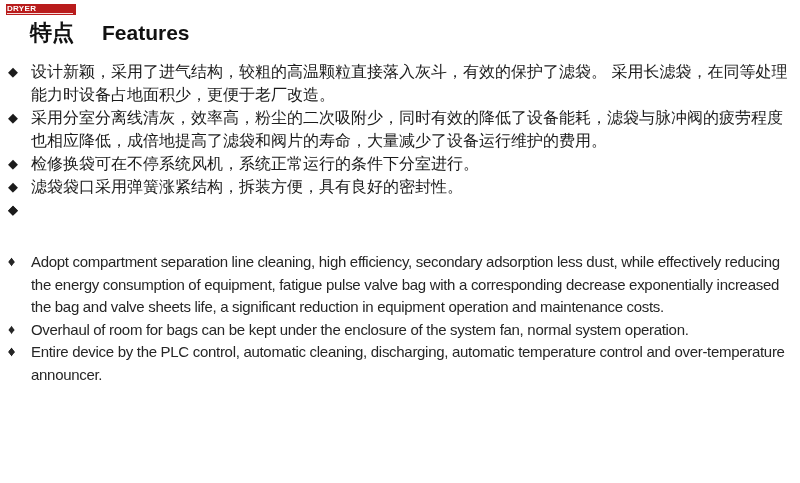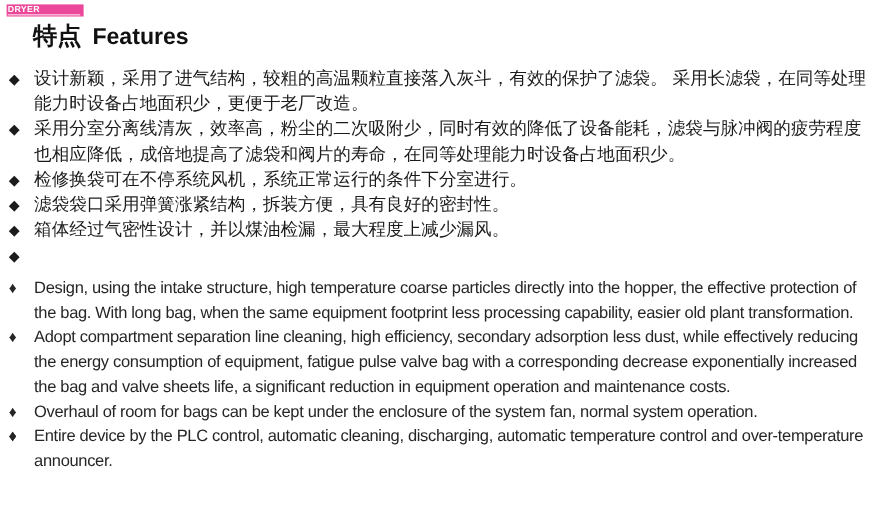--- a/index.html
+++ b/index.html
@@ -16,21 +16,21 @@
     background: #ffffff;
     overflow: hidden;
   }
   
   .banner {
     position: absolute;
     top: 4px;
     left: 6px;
     width: 70px;
     height: 11px;
-    background: #ec4899;
+    background: #b91c1c;
     color: #ffffff;
     font-size: 8px;
     font-weight: bold;
     line-height: 10px;
     letter-spacing: 0.3px;
     padding-left: 1px;
     box-sizing: border-box;
   }
   .banner-underline {
     position: absolute;
@@ -43,21 +43,21 @@
   .title {
     position: absolute;
     top: 18px;
     left: 30px;
     margin: 0;
     font-size: 22px;
     font-weight: bold;
     color: #111111;
     white-space: nowrap;
   }
-  .title .title-en { margin-left: 10px; font-size: 21px; }
+  .title .title-en { margin-left: 28px; font-size: 21px; }
 
   ul.list {
     list-style: none;
     margin: 0;
     padding: 0;
     position: absolute;
     left: 8px;
     right: 8px;
   }
   ul.list li {
@@ -92,29 +92,29 @@
 
   <div class="banner">
     <span>DRYER</span>
     <span class="banner-underline"></span>
   </div>
 
   <h1 class="title"><span class="title-zh">特点</span><span class="title-en">Features</span></h1>
 
   <ul class="list zh">
     <li><span class="b">◆</span><span class="t">设计新颖，采用了进气结构，较粗的高温颗粒直接落入灰斗，有效的保护了滤袋。 采用长滤袋，在同等处理能力时设备占地面积少，更便于老厂改造。</span></li>
-    <li><span class="b">◆</span><span class="t">采用分室分离线清灰，效率高，粉尘的二次吸附少，同时有效的降低了设备能耗，滤袋与脉冲阀的疲劳程度也相应降低，成倍地提高了滤袋和阀片的寿命，在同等处理能力时设备占地面积少。</span></li>
+    <li><span class="b">◆</span><span class="t">采用分室分离线清灰，效率高，粉尘的二次吸附少，同时有效的降低了设备能耗，滤袋与脉冲阀的疲劳程度也相应降低，成倍地提高了滤袋和阀片的寿命，大量减少了设备运行维护的费用。</span></li>
     <li><span class="b">◆</span><span class="t">检修换袋可在不停系统风机，系统正常运行的条件下分室进行。</span></li>
     <li><span class="b">◆</span><span class="t">滤袋袋口采用弹簧涨紧结构，拆装方便，具有良好的密封性。</span></li>
-    <li><span class="b">◆</span><span class="t">箱体经过气密性设计，并以煤油检漏，最大程度上减少漏风。</span></li>
+    <li><span class="b">◆</span></li>
     <li><span class="b">◆</span></li>
   </ul>
 
   <ul class="list en">
-    <li><span class="b">♦</span><span class="t">Design, using the intake structure, high temperature coarse particles directly into the hopper, the effective protection of the bag. With long bag, when the same equipment footprint less processing capability, easier old plant transformation.</span></li>
+    <li><span class="b">♦</span></li>
     <li><span class="b">♦</span><span class="t">Adopt compartment separation line cleaning, high efficiency, secondary adsorption less dust, while effectively reducing the energy consumption of equipment, fatigue pulse valve bag with a corresponding decrease exponentially increased the bag and valve sheets life, a significant reduction in equipment operation and maintenance costs.</span></li>
     <li><span class="b">♦</span><span class="t">Overhaul of room for bags can be kept under the enclosure of the system fan, normal system operation.</span></li>
     <li><span class="b">♦</span></li>
     <li><span class="b">♦</span></li>
     <li><span class="b">♦</span><span class="t">Entire device by the PLC control, automatic cleaning, discharging, automatic temperature control and over-temperature announcer.</span></li>
   </ul>
 
 </div>
 
 </body></html>

